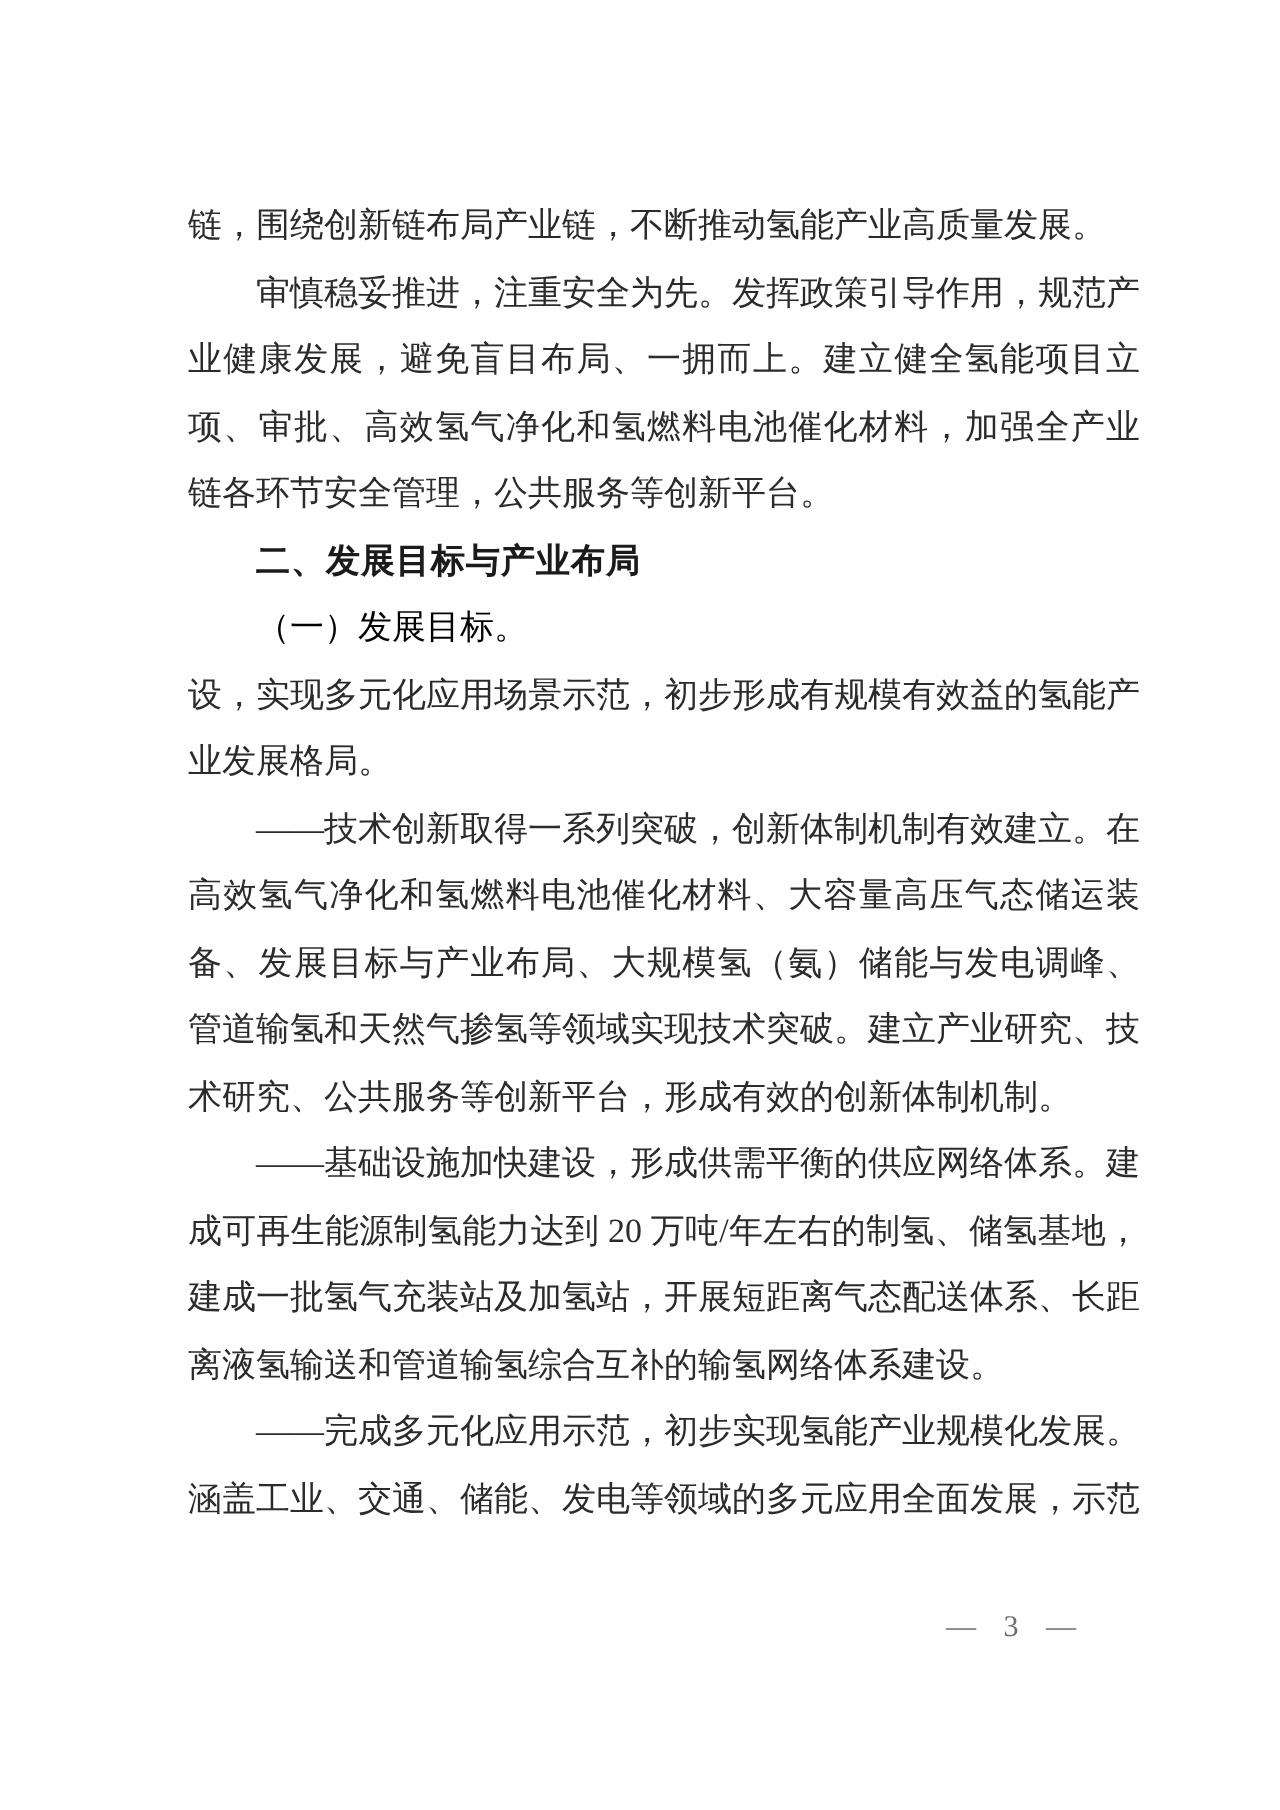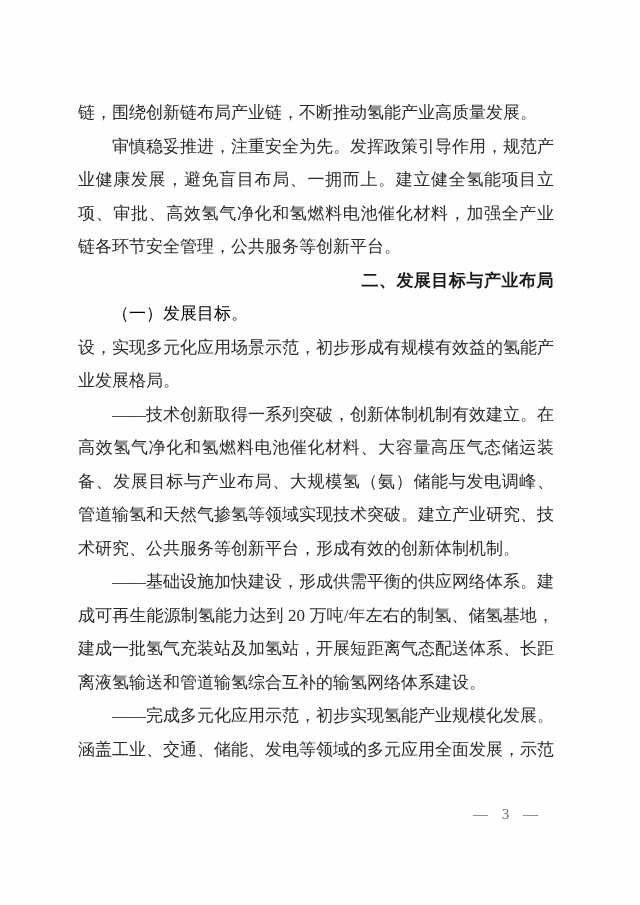--- a/index.html
+++ b/index.html
@@ -10,21 +10,21 @@
   .page {
     position: relative;
     width: 640px;
     height: 905px;
     background: #fefefe;
     overflow: hidden;
     font-family: "Liberation Serif", "DejaVu Serif", serif;
   }
   .doc-body {
     position: absolute;
-    left: 78px;
+    left: 94px;
     top: 96px;
     width: 476px;
   }
   .line {
     height: 33.5px;
     line-height: 33.5px;
     font-size: 17px;
     color: #2b2b2b;
     letter-spacing: 0;
     white-space: nowrap;
@@ -36,21 +36,20 @@
     text-justify: inter-ideograph;
   }
   .line.indent {
     text-indent: 34px;
   }
   .line-heading {
     font-family: "Liberation Sans", "DejaVu Sans", sans-serif;
     font-weight: 700;
     color: #1b1b1b;
     letter-spacing: 0.5px;
-    text-align: right;
   }
   .line-subheading {
     color: #000000;
   }
   .footer {
     position: absolute;
     top: 803px;
     right: 97px;
     font-size: 15px;
     line-height: 22px;

